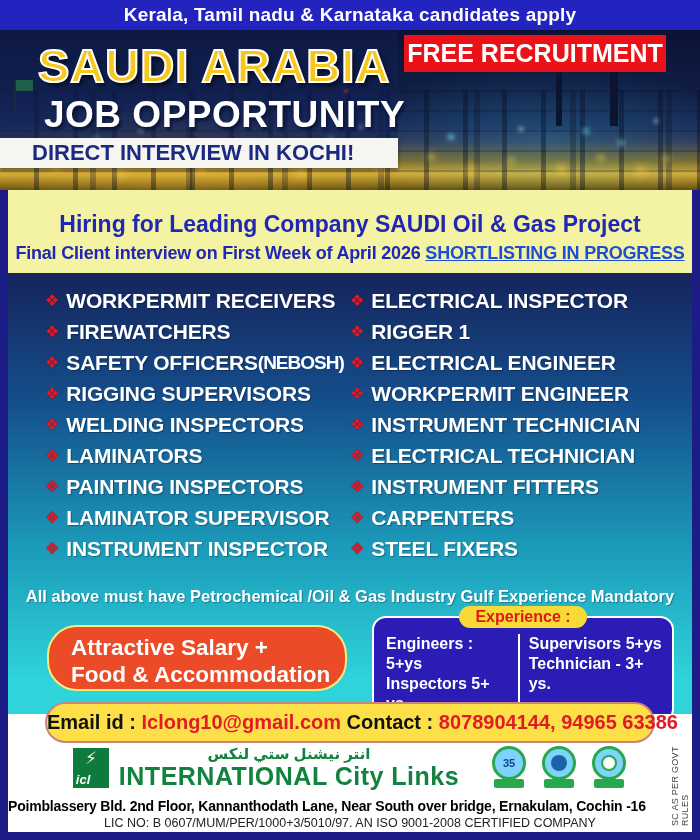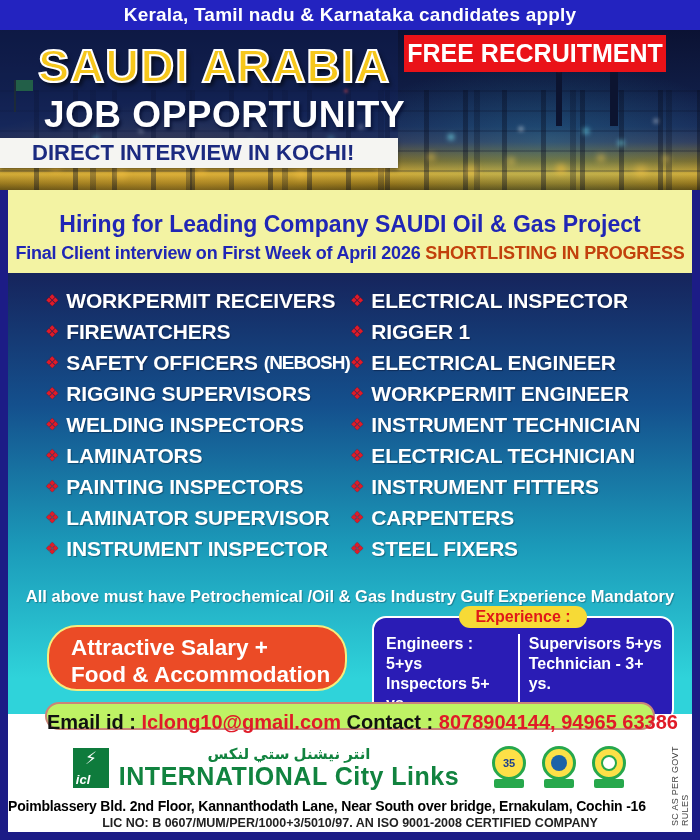--- a/index.html
+++ b/index.html
@@ -49,72 +49,72 @@
   .interview{position:absolute;left:0;top:108px;width:398px;box-sizing:border-box;background:#f5f5f2;
     color:#1b2a80;font-weight:800;font-size:22px;line-height:30px;padding-left:32px;white-space:nowrap;
     box-shadow:0 2px 4px rgba(0,0,0,.4);}
   .free{position:absolute;left:404px;top:5px;width:262px;box-sizing:border-box;background:#ea1218;color:#fff;
     font-weight:800;font-size:25px;line-height:37px;text-align:center;white-space:nowrap;}
 
   
   .hiring{position:absolute;top:190px;left:8px;width:684px;height:83px;background:#f3f3a3;text-align:center;}
   .hiring-line1{margin-top:21px;font-size:23px;font-weight:800;color:#2026b5;}
   .hiring-line2{margin-top:5px;font-size:18px;font-weight:800;color:#2026b5;letter-spacing:-.2px;white-space:nowrap;}
-  .hiring-line2 .alert{color:#c2410c;margin-left:0;}
+  .hiring-line2 .alert{color:#1d4ed8;margin-left:0;text-decoration:underline;}
 
   
   .jobs-section{position:absolute;top:273px;left:8px;width:684px;height:441px;
     background:linear-gradient(180deg,#16245c 0%,#14508d 30%,#1b9ab9 62%,#2fd3da 92%,#2fd3da 100%);}
   .jobs-columns{display:flex;padding-top:12px;}
   .jobs-columns ul{margin:0;list-style:none;}
   ul.col-left{padding:0 0 0 37px;width:305px;}
   ul.col-right{padding:0;flex:1;}
   li.job{height:31px;display:flex;align-items:center;white-space:nowrap;}
   .bullet{font-size:16px;color:#e01b28;margin-right:7px;text-shadow:0 0 1px #7a0010;}
   .job-label{font-size:21px;font-weight:800;color:#fff;letter-spacing:-.2px;text-shadow:1px 1px 1px rgba(0,0,20,.35);}
-  .job-note{font-size:19px;font-weight:600;color:#fff;margin-left:6px;letter-spacing:-1px;}
+  .job-note{font-size:19px;font-weight:600;color:#fff;letter-spacing:-1px;}
   .requirement{margin-top:23px;text-align:center;font-size:16.5px;font-weight:700;color:#fff;
     text-shadow:1px 1px 1px rgba(0,0,20,.3);}
 
   .salary-box{position:absolute;left:39px;top:352px;width:300px;height:66px;background:#eb4b26;
     border:2px solid #f6ed7c;border-radius:30px;color:#fff;font-weight:800;font-size:22.5px;
     line-height:27px;padding:7px 0 0 22px;box-sizing:border-box;}
   .exp-wrap{position:absolute;left:364px;top:333px;width:302px;}
   .exp-title{position:relative;z-index:2;width:max-content;margin:0 auto;background:#f7da36;color:#e01818;
     font-weight:800;font-size:16px;border-radius:12px;padding:2px 16px;}
   .exp-box{margin-top:-12px;background:#2a1cb5;border:2px solid #fff;border-radius:14px;display:flex;
     padding:16px 10px 7px 12px;color:#fff;font-weight:700;font-size:16px;line-height:20px;}
   .exp-col1{padding-right:9px;border-right:2px solid #fff;}
   .exp-col2{padding-left:9px;}
 
   
-  .email-pill{position:absolute;left:45px;top:702px;width:610px;height:28px;background:#bef264;
+  .email-pill{position:absolute;left:45px;top:702px;width:610px;height:41px;background:#fde047;
     border:2px solid #c98579;border-radius:22px;box-sizing:border-box;text-align:center;line-height:37px;
     font-size:20px;font-weight:700;color:#111;z-index:5;white-space:nowrap;}
   .email-pill .red{color:#e01b28;}
 
   
   .white-section{position:absolute;top:714px;left:8px;width:684px;height:118px;background:#fff;}
   .brand-row{position:absolute;top:32px;left:0;right:0;display:flex;justify-content:center;align-items:center;gap:10px;}
   .logo-box{width:36px;height:40px;background:#0e7b3c;position:relative;flex:0 0 auto;}
   .logo-bolt{position:absolute;top:0px;left:0;right:0;text-align:center;color:#fff;font-size:17px;line-height:22px;}
   .logo-text{position:absolute;bottom:1px;left:3px;color:#fff;font-size:13px;font-weight:800;font-style:italic;}
   .brand-text{text-align:center;}
   .arabic{color:#11833f;font-size:15px;font-weight:700;direction:rtl;line-height:16px;}
   .company{color:#11833f;font-size:25px;font-weight:700;letter-spacing:.5px;line-height:28px;white-space:nowrap;}
   .badges{display:flex;gap:14px;margin-left:22px;}
   .badge{width:36px;height:44px;position:relative;}
-  .badge-ring{width:28px;height:28px;border:3px solid #27a84c;border-radius:50%;background:#fde047;margin:0 auto;
+  .badge-ring{width:28px;height:28px;border:3px solid #27a84c;border-radius:50%;background:#7dd3fc;margin:0 auto;
     display:flex;align-items:center;justify-content:center;color:#1b3f8f;font-weight:800;font-size:11px;}
   .badge-core{width:16px;height:16px;border-radius:50%;background:#1b63a8;}
   .badge-core.alt{background:#fff;border:2px solid #27a84c;width:12px;height:12px;}
   .badge-base{position:absolute;bottom:2px;left:3px;width:30px;height:9px;background:#27a84c;border-radius:2px;}
   .address{position:absolute;top:84px;width:100%;font-size:14px;font-weight:800;color:#000;
     letter-spacing:-.2px;white-space:nowrap;}
-  .license{position:absolute;top:102px;width:100%;text-align:center;font-size:12.5px;font-weight:700;color:#222;}
+  .license{position:absolute;top:102px;width:100%;text-align:center;font-size:12.5px;font-weight:400;color:#222;}
   .side-note{position:absolute;right:2px;bottom:6px;writing-mode:vertical-rl;transform:rotate(180deg);
     font-size:9px;color:#444;letter-spacing:.3px;}
 </style>
 </head>
 <body>
 
 <div id="poster">
 
   <div class="topbar">Kerala, Tamil nadu &amp; Karnataka candidates apply</div>
 

